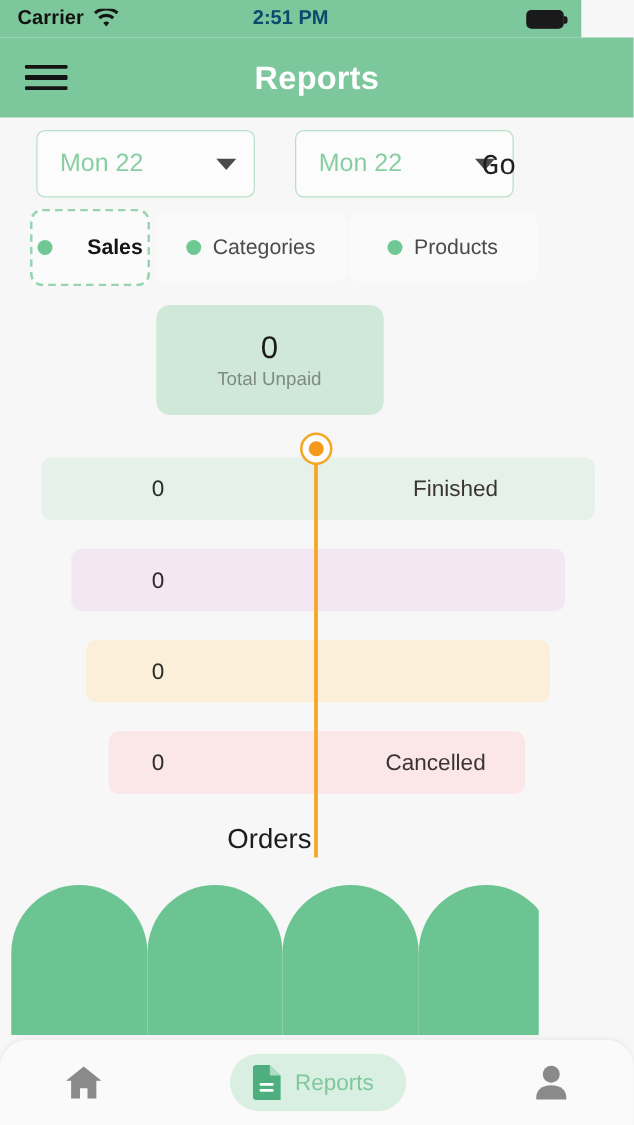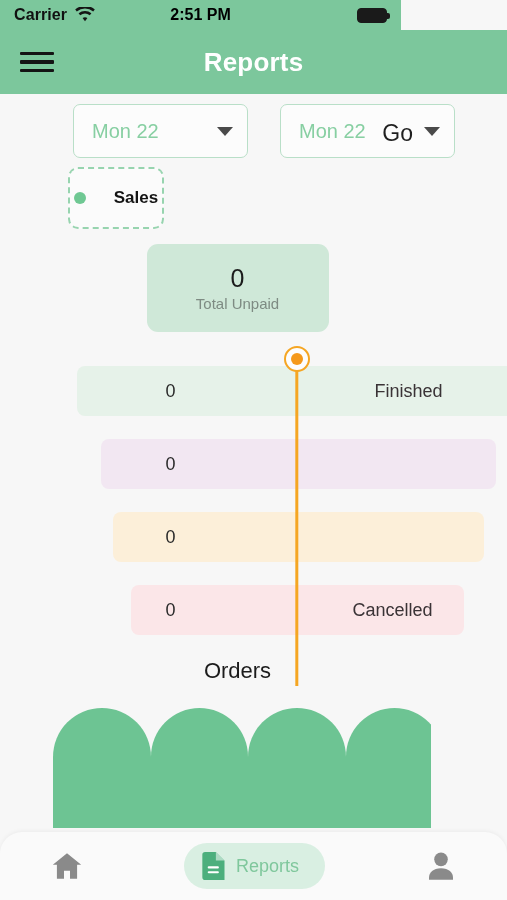--- a/index.html
+++ b/index.html
@@ -6,29 +6,29 @@
   html, body {
     width: 507px; height: 900px;
     font-family: "Liberation Sans", sans-serif;
     background: #f7f7f7;
     overflow: hidden;
   }
   #app { position: relative; width: 507px; height: 900px; background: #f7f7f7; }
 
   
   .statusbar {
-    position: absolute; top: 0; left: 0; width: 401px; height: 30px;
+    position: absolute; top: 0; left: 0; width: 465px; height: 30px;
     background: #7cc79c;
     display: flex; align-items: center; justify-content: space-between;
     padding: 0 14px;
   }
   .sb-left { display: flex; align-items: center; gap: 7px; }
   .sb-carrier { font-size: 16px; font-weight: 700; color: #111; letter-spacing: .1px; }
   .sb-time { position: absolute; left: 0; right: 0; text-align: center;
-             font-size: 16px; font-weight: 700; color: #000000; }
+             font-size: 16px; font-weight: 700; color: #0c4a6e; }
   .sb-right { display: flex; align-items: center; z-index: 2; }
   .battery {
     width: 30px; height: 15px; border: 1.6px solid #1a1a1a; border-radius: 4px;
     position: relative; background: #1a1a1a;
   }
   .battery:after {
     content: ""; position: absolute; right: -4px; top: 4px;
     width: 2.6px; height: 6px; background: #1a1a1a; border-radius: 0 2px 2px 0;
   }
 
@@ -42,42 +42,42 @@
     width: 34px; height: 24px; display: flex; flex-direction: column;
     justify-content: space-between; padding: 2px 0; cursor: pointer;
   }
   .hamburger span { display: block; height: 3.4px; background: #141414; border-radius: 1px; }
   .header-title {
     width: 100%; text-align: center; color: #ffffff;
     font-size: 26px; font-weight: 600; letter-spacing: .2px;
   }
 
   
-  .content { position: absolute; top: 94px; left: 0; width: 431px; bottom: 0; padding-left: 44px; }
+  .content { position: absolute; top: 94px; left: 0; width: 431px; bottom: 0; }
 
   
   .daterow {
     display: flex; align-items: center; padding: 12px 0 0 0;
     position: relative; height: 72px;
   }
   .select {
     height: 54px; border: 1.4px solid #b9dfc8; border-radius: 7px;
     background: #fcfcfc; display: flex; align-items: center;
     justify-content: space-between; padding: 0 14px 0 18px; cursor: pointer;
   }
   .select.s1 { position: absolute; left: 29px; top: 10px; width: 175px; }
   .select.s2 { position: absolute; left: 236px; top: 10px; width: 175px; }
   .select-value { font-size: 20px; color: #87cfa2; }
   .caret {
     width: 0; height: 0; border-left: 8px solid transparent;
     border-right: 8px solid transparent; border-top: 9px solid #4a4a4a;
   }
   .go-btn {
     position: absolute; right: 18px; top: 26px;
-    font-size: 23px; color: #1f1f1f; cursor: pointer;
+    font-size: 23px; color: #1f1f1f; cursor: pointer; font-family: Liberation Mono, monospace;
   }
 
   
   .chips { display: flex; align-items: stretch; height: 56px; margin-top: 4px; }
   .chip {
     flex: 1; display: flex; align-items: center; justify-content: center;
     gap: 9px; background: #fafafa; cursor: pointer;
     border-radius: 10px; margin: 0 1px; font-size: 17px; color: #4b4b4b;
   }
   .chip .dot { width: 12px; height: 12px; border-radius: 50%; background: #6fc893; flex: none; }
@@ -202,20 +202,28 @@
         <span class="caret"></span>
       </div>
       <div class="go-btn">Go</div>
     </div>
 
     <div class="chips">
       <div class="chip active">
         <span class="dot"></span>
         <span>Sales</span>
       </div>
+      <div class="chip">
+        <span class="dot"></span>
+        <span>Categories</span>
+      </div>
+      <div class="chip">
+        <span class="dot"></span>
+        <span>Products</span>
+      </div>
     </div>
 
     <div class="total-card">
       <div class="total-num">0</div>
       <div class="total-label">Total Unpaid</div>
     </div>
 
     <div class="timeline-wrap">
       <div class="tl-line"></div>
       <div class="tl-dot">

